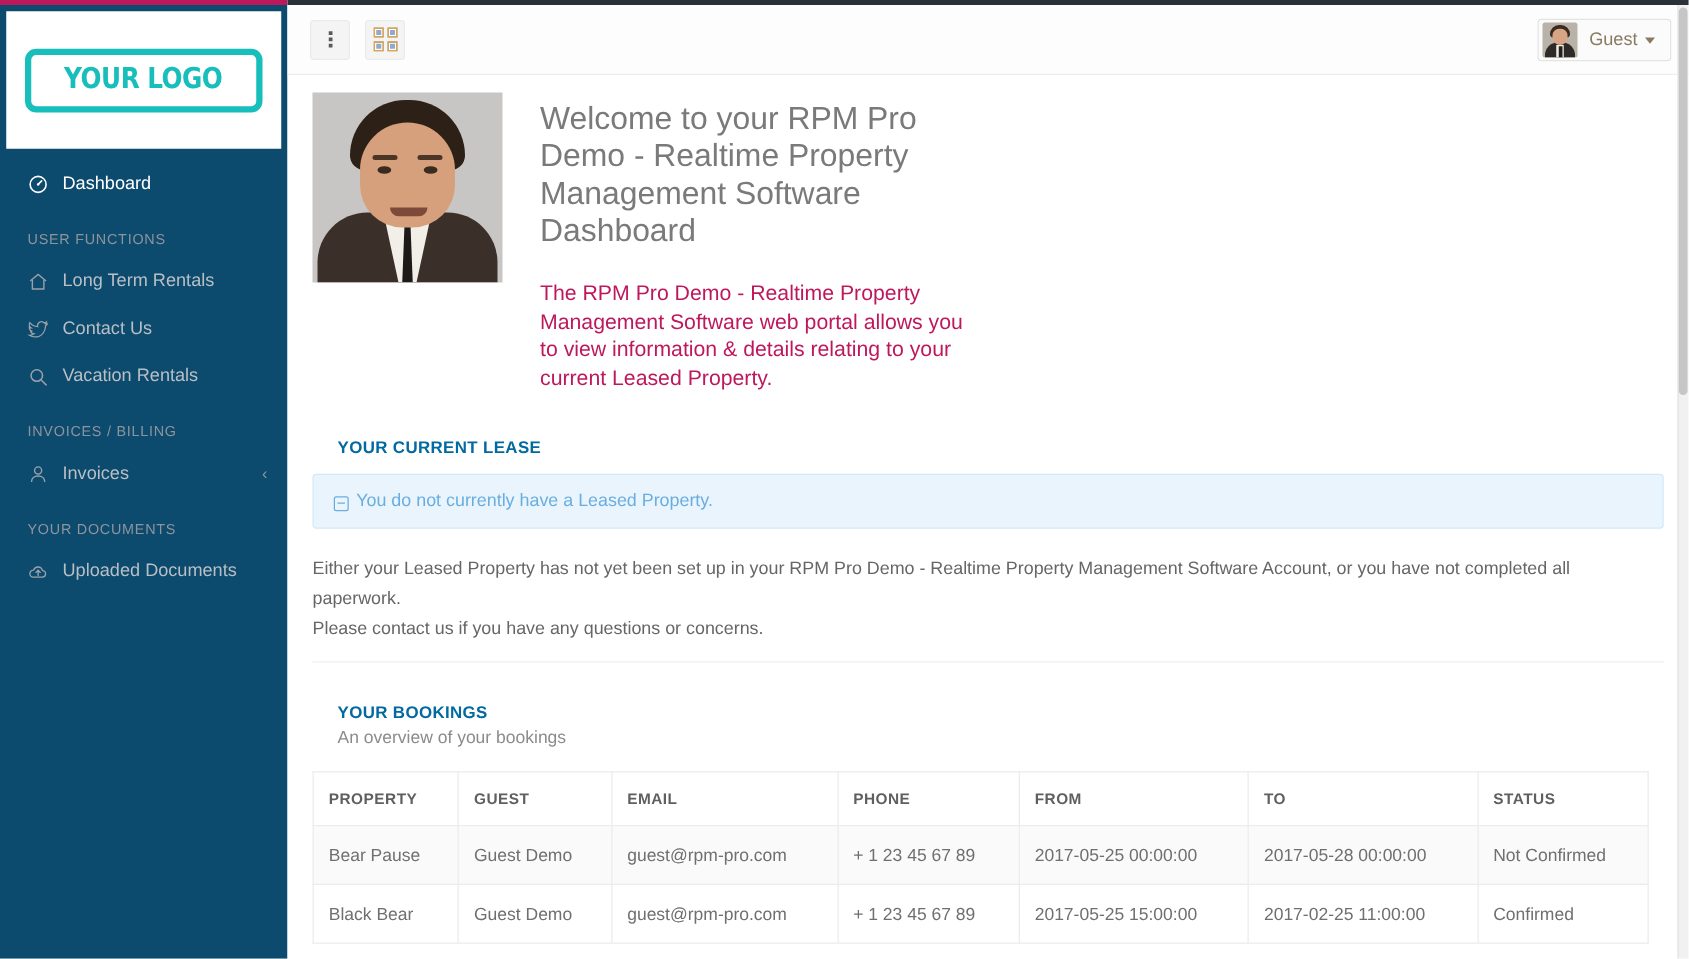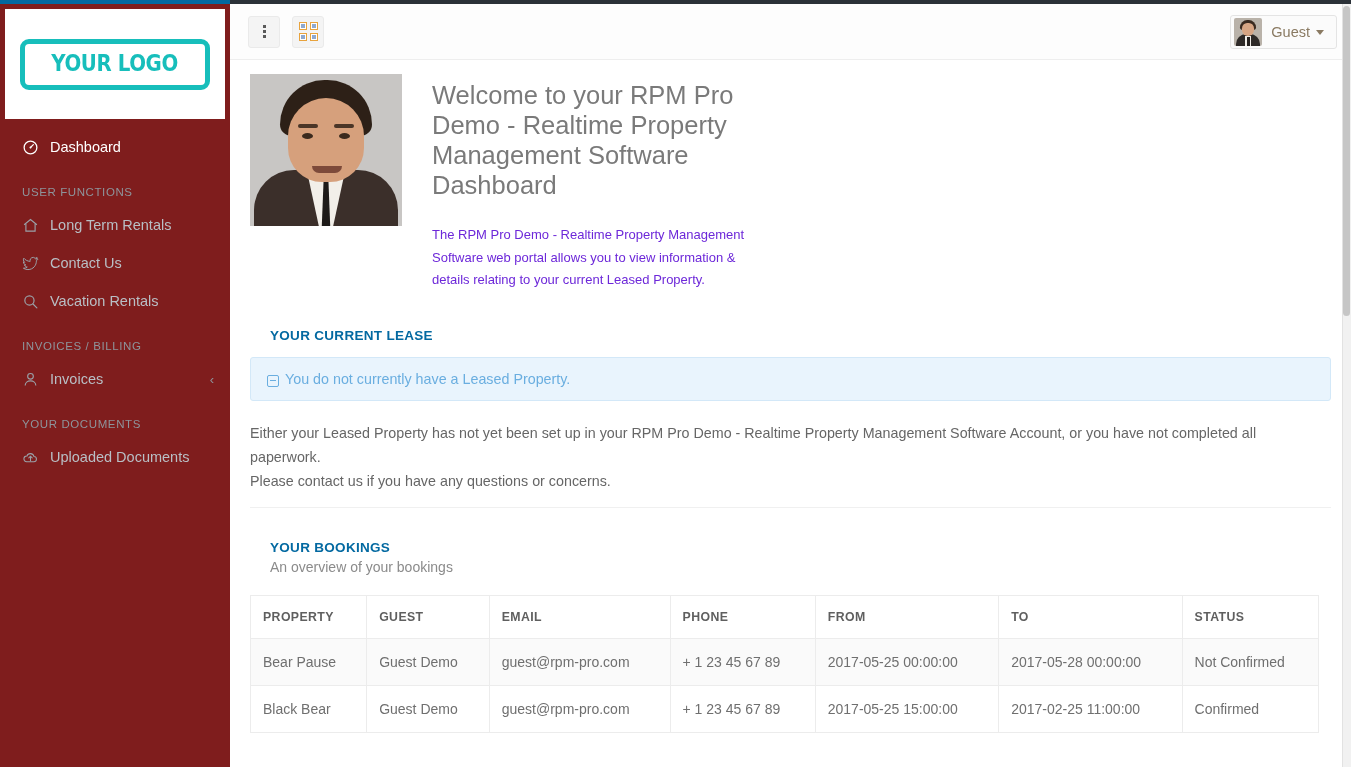--- a/index.html
+++ b/index.html
@@ -7,23 +7,23 @@
     width: 1351px; height: 767px;
     overflow: hidden;
     font-family: "Liberation Sans", sans-serif;
     background: #ffffff;
   }
   #app { display: flex; width: 1351px; height: 767px; position: relative; }
 
   
   #sidebar {
     width: 230px; min-width: 230px; height: 767px;
-    background: #7f1d1d;
+    background: #0c4a6e;
     position: relative;
-    border-top: 4px solid #0369a1;
+    border-top: 4px solid #be185d;
   }
   .logo-box {
     background: #ffffff;
     margin: 5px 5px 0 5px;
     height: 110px;
     display: flex; align-items: center; justify-content: center;
   }
   .logo-frame {
     border: 5px solid #17bebb;
     border-radius: 9px;
@@ -153,22 +153,22 @@
 
   .welcome-text { padding-top: 6px; }
   h1.page-title {
     font-size: 25.5px;
     color: #7a7a7a;
     font-weight: normal;
     line-height: 30px;
     max-width: 340px;
   }
   p.page-sub {
-    font-size: 13px;
-    color: #6d28d9;
+    font-size: 17px;
+    color: #be185d;
     line-height: 22.5px;
     margin-top: 24px;
     max-width: 340px;
   }
 
   .sec-divider { border-top: 1px solid #f0f0f0; margin: 0 20px; }
 
   .sec-head {
     font-size: 13.5px; color: #0369a1; font-weight: bold;
     letter-spacing: 0.3px; padding: 0 0 0 40px;

